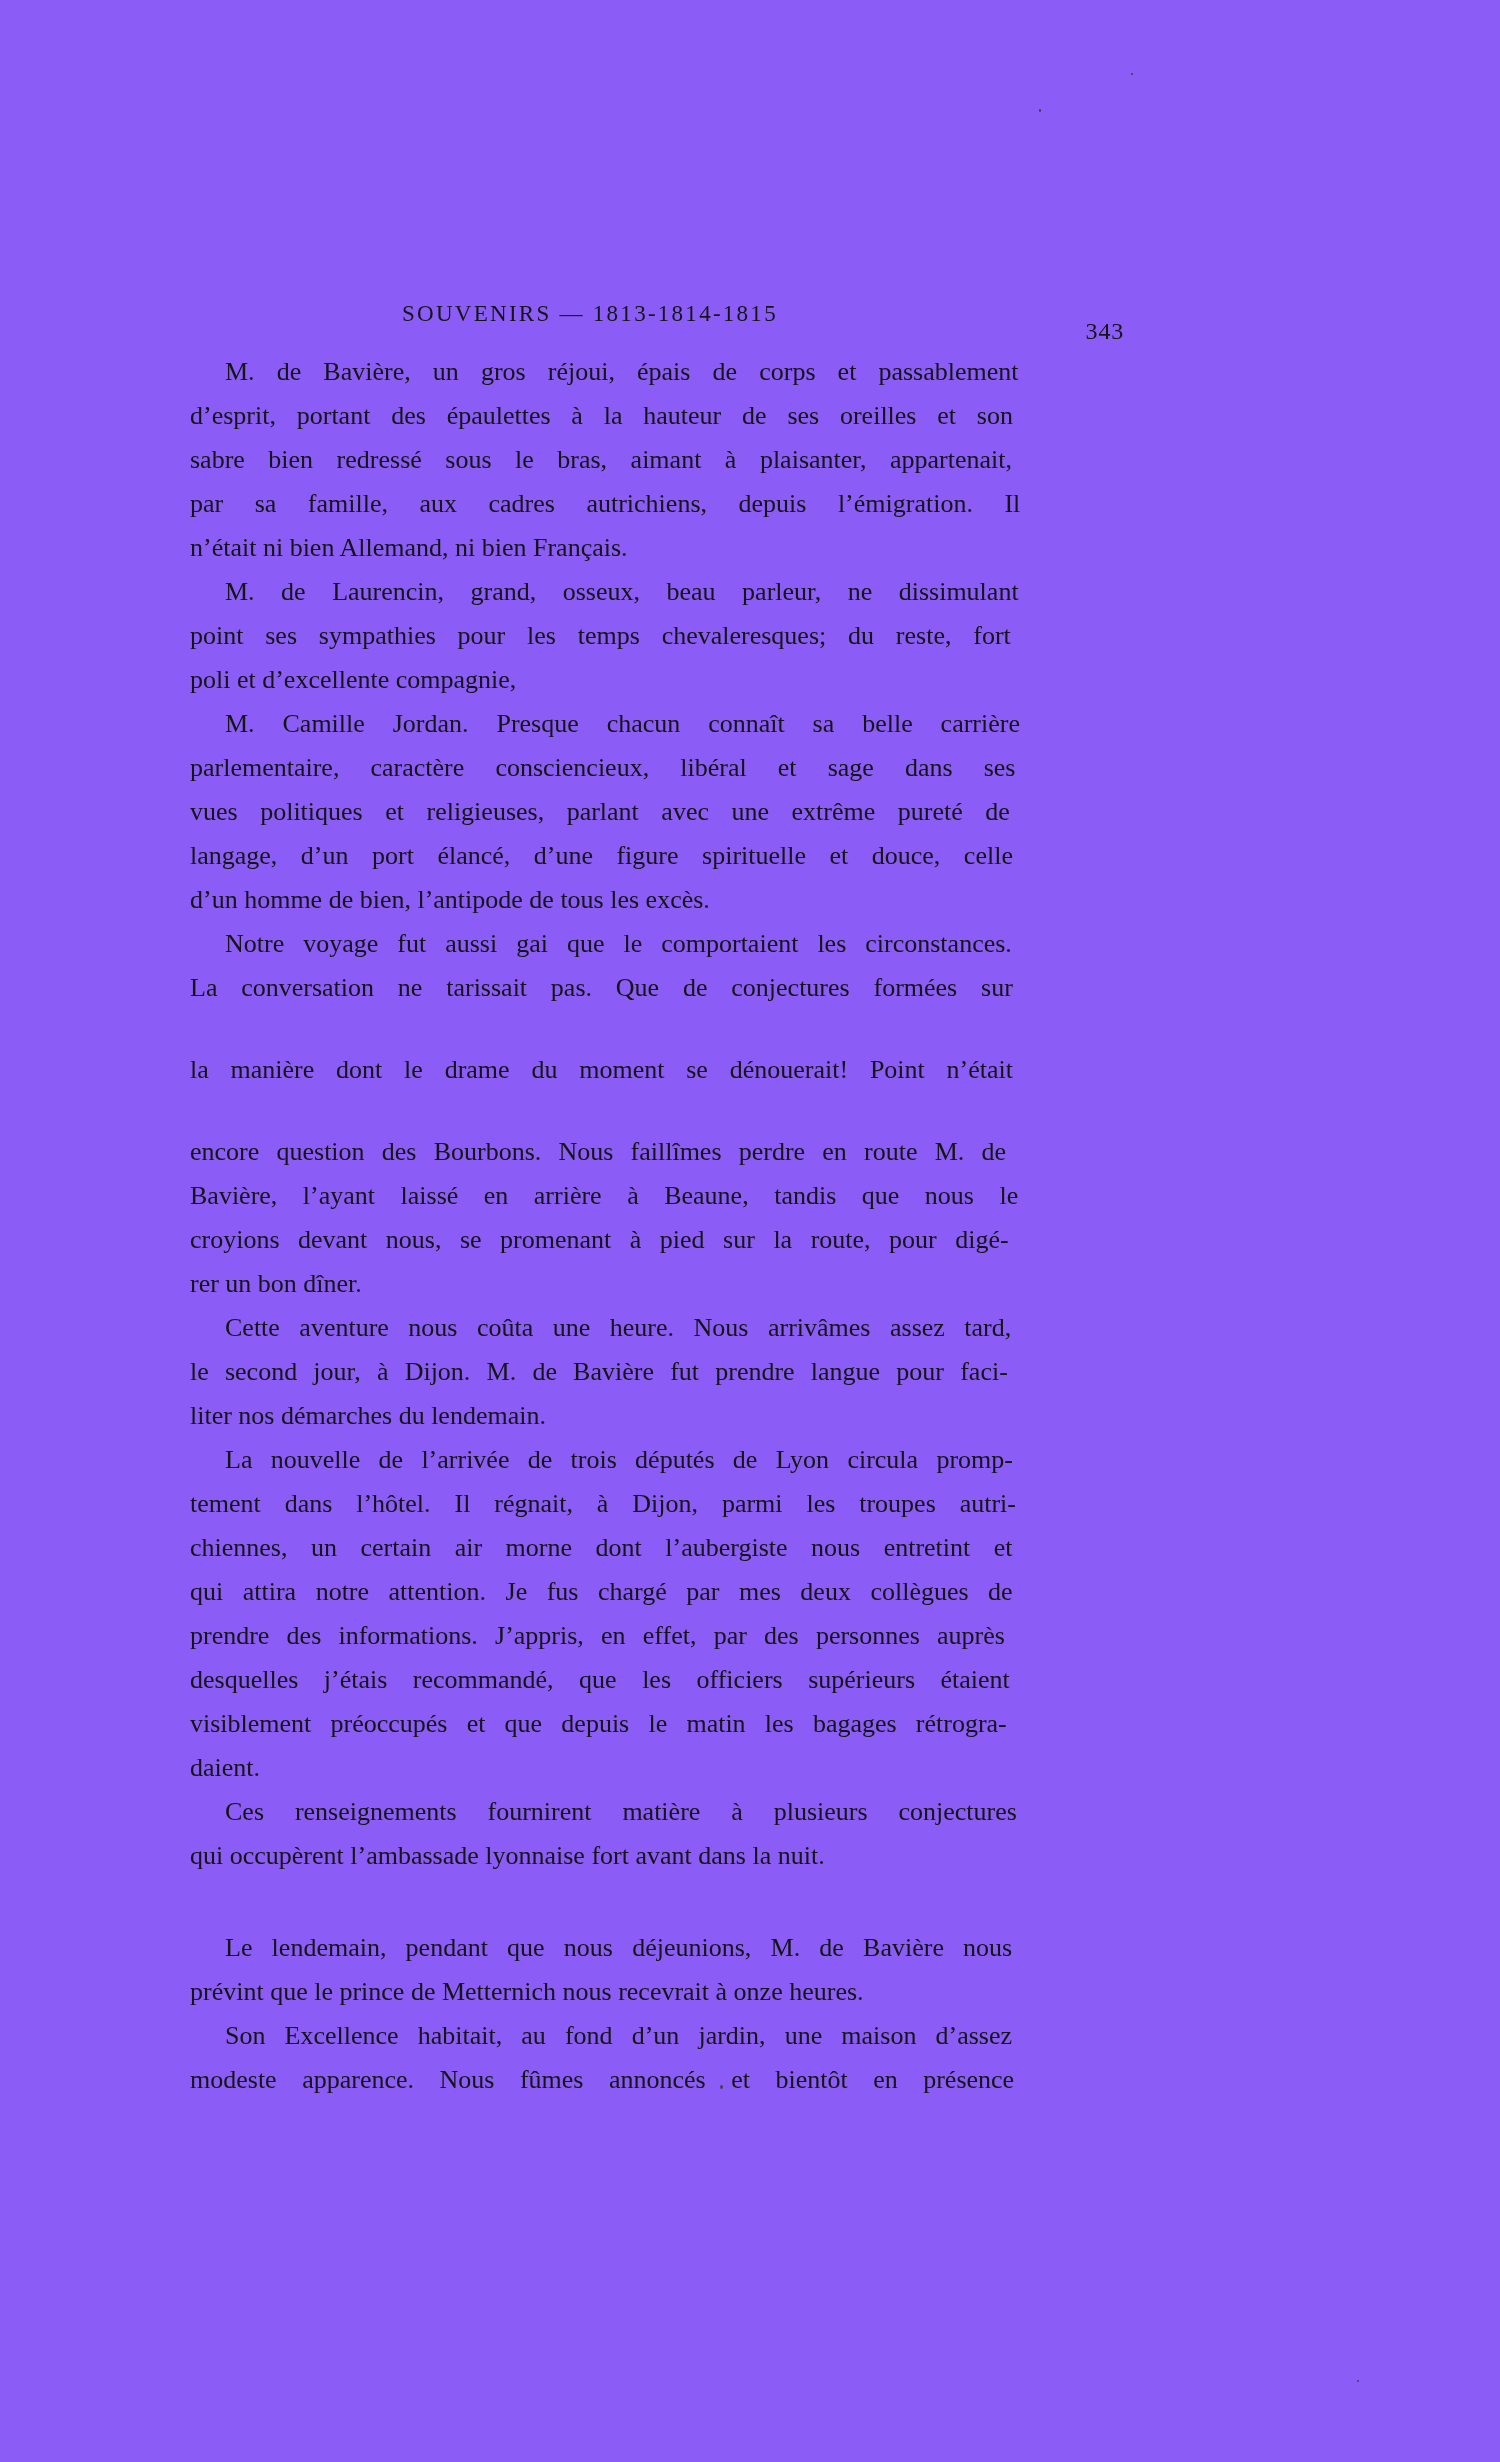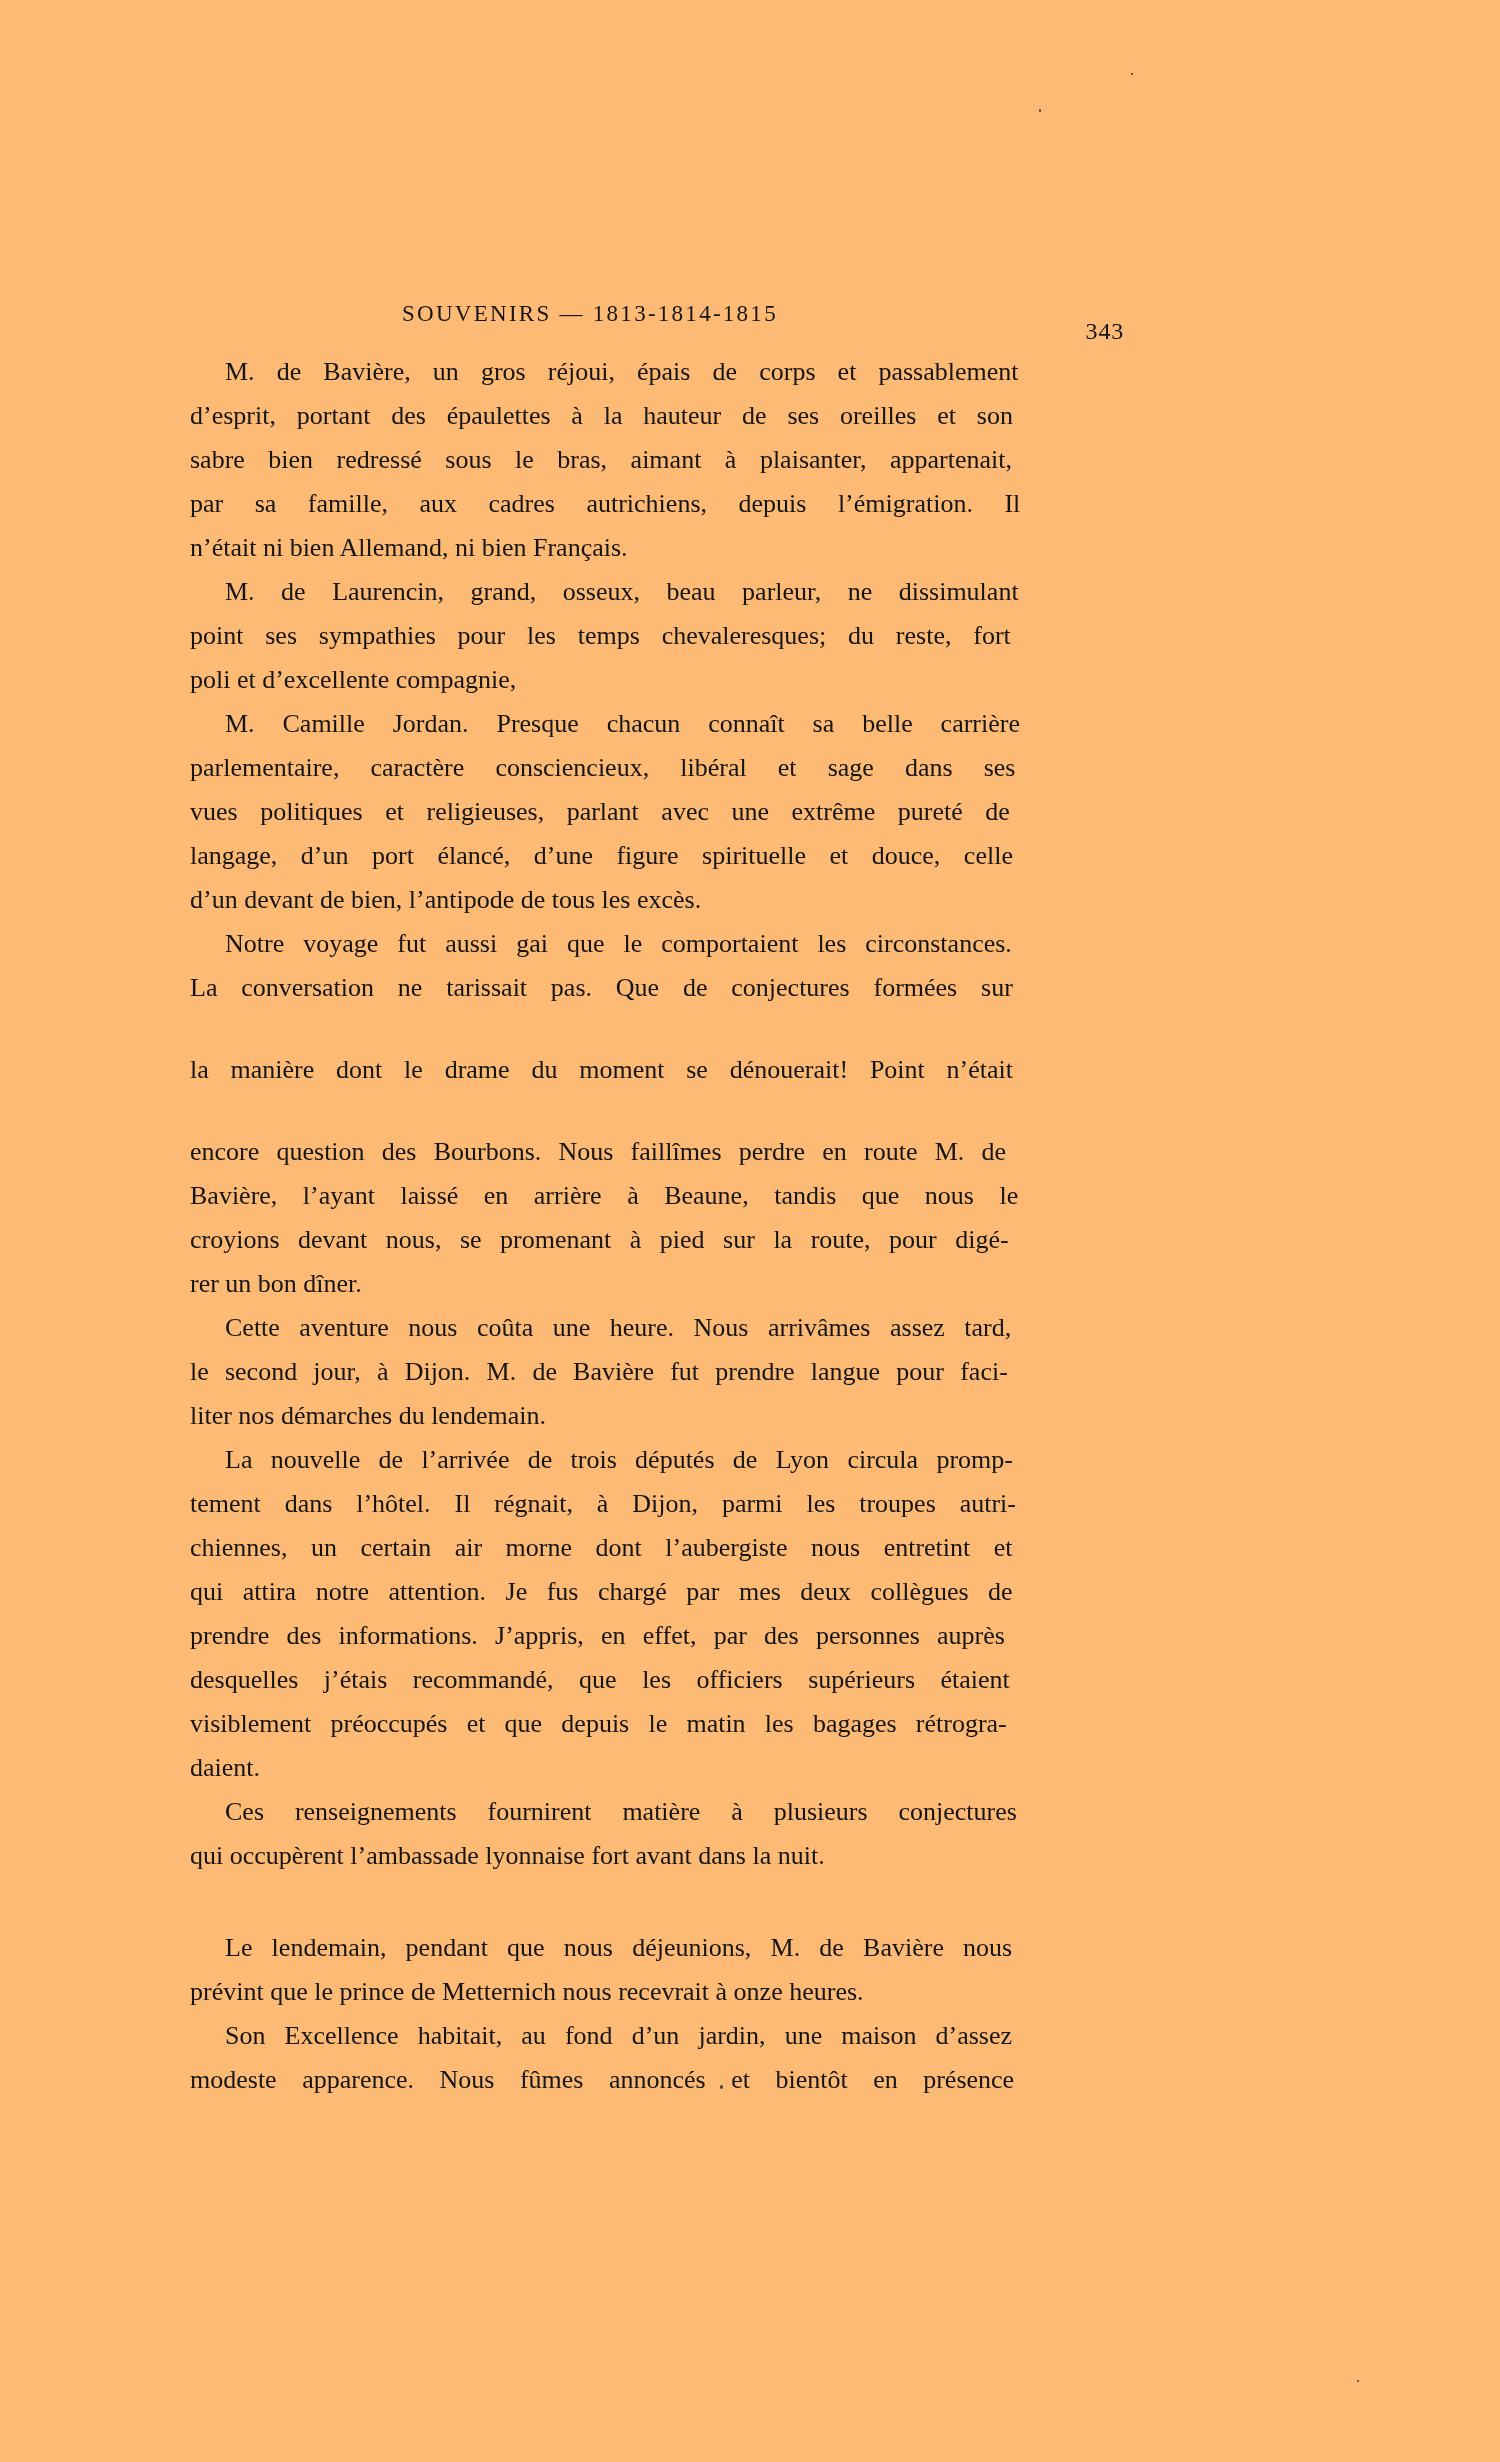--- a/index.html
+++ b/index.html
@@ -12,21 +12,21 @@
     height: 2462px;
     position: relative;
     overflow: hidden;
     font-family: "Liberation Serif", "DejaVu Serif", serif;
     color: #151515;
   }
   .page {
     position: absolute;
     left: 0; top: 0;
     width: 1500px; height: 2462px;
-    background: #fdba74;
+    background: #8b5cf6;
   }
   .running-head {
     position: absolute;
     top: 297px;
     left: 190px;
     width: 934px;
     height: 33px;
   }
   .running-title {
     position: absolute;
@@ -92,21 +92,21 @@
     <span class="line" style="white-space: nowrap; display: block; width: auto; word-spacing: 17px; text-align-last: left;">sabre bien redressé sous le bras, aimant à plaisanter, appartenait,</span>
     <span class="line" style="white-space: nowrap; display: block; width: auto; word-spacing: 25px; text-align-last: left;">par sa famille, aux cadres autrichiens, depuis l’émigration. Il</span>
     <span class="line last" style="white-space: nowrap; display: block; width: auto;">n’était ni bien Allemand, ni bien Français.</span>
     <span class="line indent" style="white-space: nowrap; display: block; width: auto; word-spacing: 20px; text-align-last: left;">M. de Laurencin, grand, osseux, beau parleur, ne dissimulant</span>
     <span class="line" style="white-space: nowrap; display: block; width: auto; word-spacing: 15.3px; text-align-last: left;">point ses sympathies pour les temps chevaleresques; du reste, fort</span>
     <span class="line last" style="white-space: nowrap; display: block; width: auto;">poli et d’excellente compagnie,</span>
     <span class="line indent" style="white-space: nowrap; display: block; width: auto; word-spacing: 21.4px; text-align-last: left;">M. Camille Jordan. Presque chacun connaît sa belle carrière</span>
     <span class="line" style="white-space: nowrap; display: block; width: auto; word-spacing: 24.6px; text-align-last: left;">parlementaire, caractère consciencieux, libéral et sage dans ses</span>
     <span class="line" style="white-space: nowrap; display: block; width: auto; word-spacing: 16px; text-align-last: left;">vues politiques et religieuses, parlant avec une extrême pureté de</span>
     <span class="line" style="white-space: nowrap; display: block; width: auto; word-spacing: 17px; text-align-last: left;">langage, d’un port élancé, d’une figure spirituelle et douce, celle</span>
-    <span class="line last" style="white-space: nowrap; display: block; width: auto;">d’un devant de bien, l’antipode de tous les excès.</span>
+    <span class="line last" style="white-space: nowrap; display: block; width: auto;">d’un homme de bien, l’antipode de tous les excès.</span>
     <span class="line indent" style="white-space: nowrap; display: block; width: auto; word-spacing: 12.5px; text-align-last: left;">Notre voyage fut aussi gai que le comportaient les circonstances.</span>
     <span class="line" style="white-space: nowrap; display: block; width: auto; word-spacing: 17.3px; text-align-last: left;">La conversation ne tarissait pas. Que de conjectures formées sur</span>
     <span class="line" style="white-space: nowrap; display: block; width: auto; word-spacing: 15.3px; text-align-last: left; margin-top: 38px;">la manière dont le drame du moment se dénouerait! Point n’était</span>
     <span class="line" style="white-space: nowrap; display: block; width: auto; word-spacing: 10.7px; text-align-last: left; margin-top: 38px;">encore question des Bourbons. Nous faillîmes perdre en route M. de</span>
     <span class="line" style="white-space: nowrap; display: block; width: auto; word-spacing: 19px; text-align-last: left;">Bavière, l’ayant laissé en arrière à Beaune, tandis que nous le</span>
     <span class="line" style="white-space: nowrap; display: block; width: auto; word-spacing: 12px; text-align-last: left;">croyions devant nous, se promenant à pied sur la route, pour digé-</span>
     <span class="line last" style="white-space: nowrap; display: block; width: auto;">rer un bon dîner.</span>
     <span class="line indent" style="white-space: nowrap; display: block; width: auto; word-spacing: 13px; text-align-last: left;">Cette aventure nous coûta une heure. Nous arrivâmes assez tard,</span>
     <span class="line" style="white-space: nowrap; display: block; width: auto; word-spacing: 9.7px; text-align-last: left;">le second jour, à Dijon. M. de Bavière fut prendre langue pour faci-</span>
     <span class="line last" style="white-space: nowrap; display: block; width: auto;">liter nos démarches du lendemain.</span>

